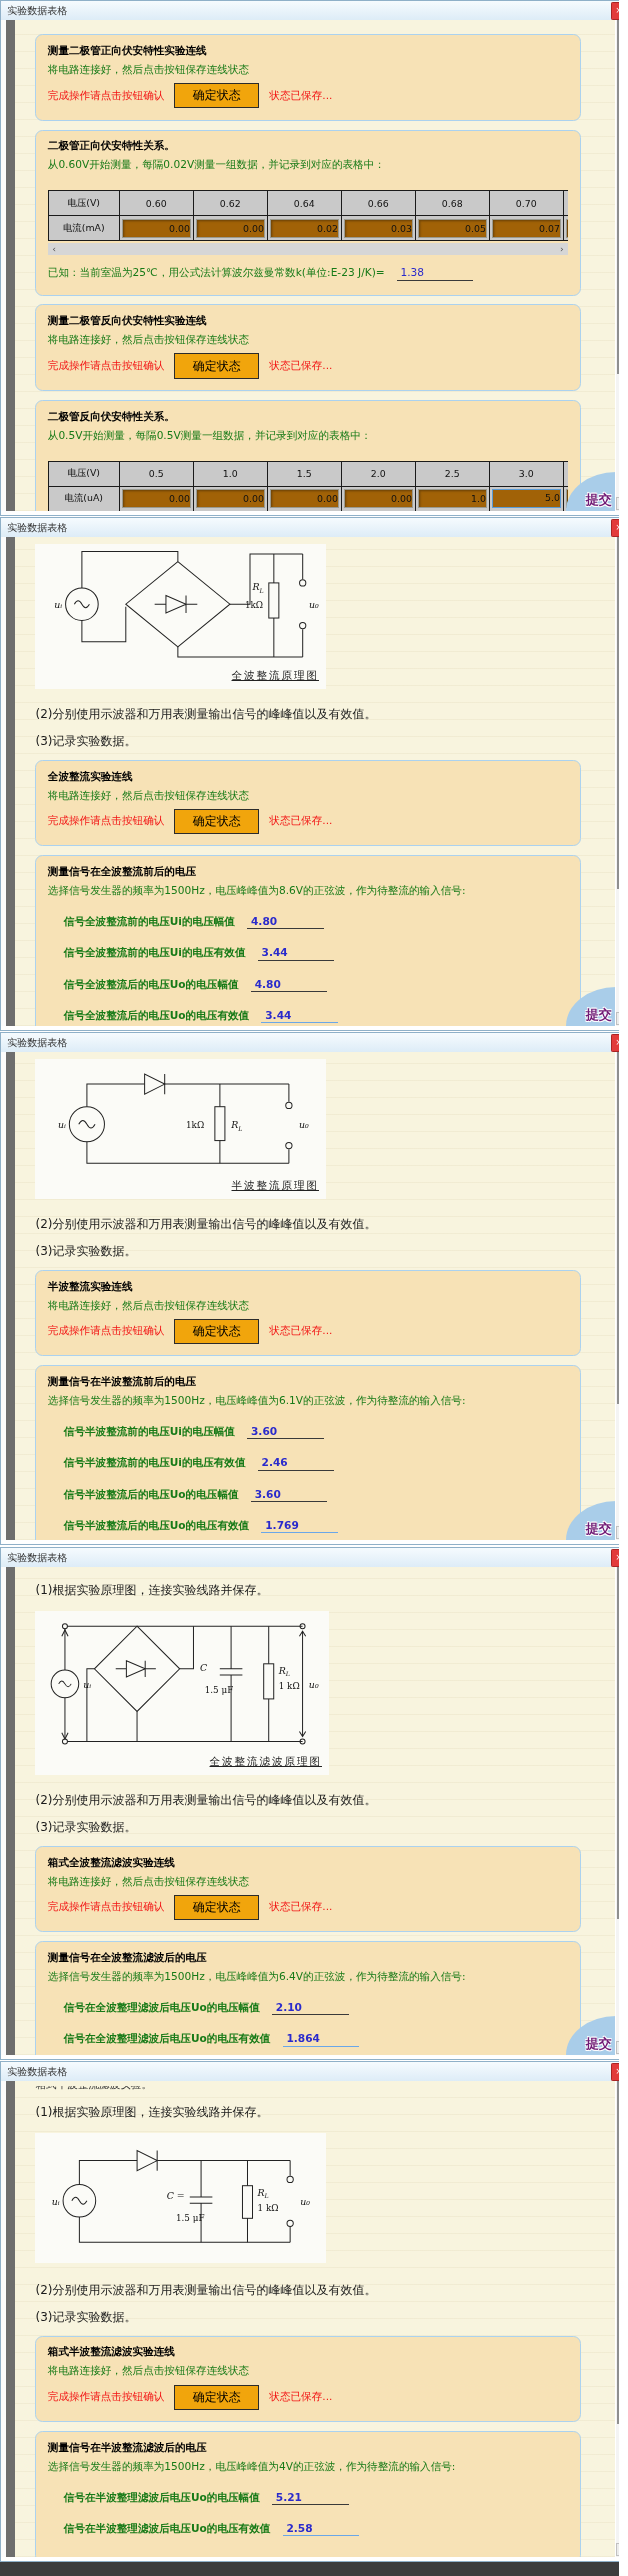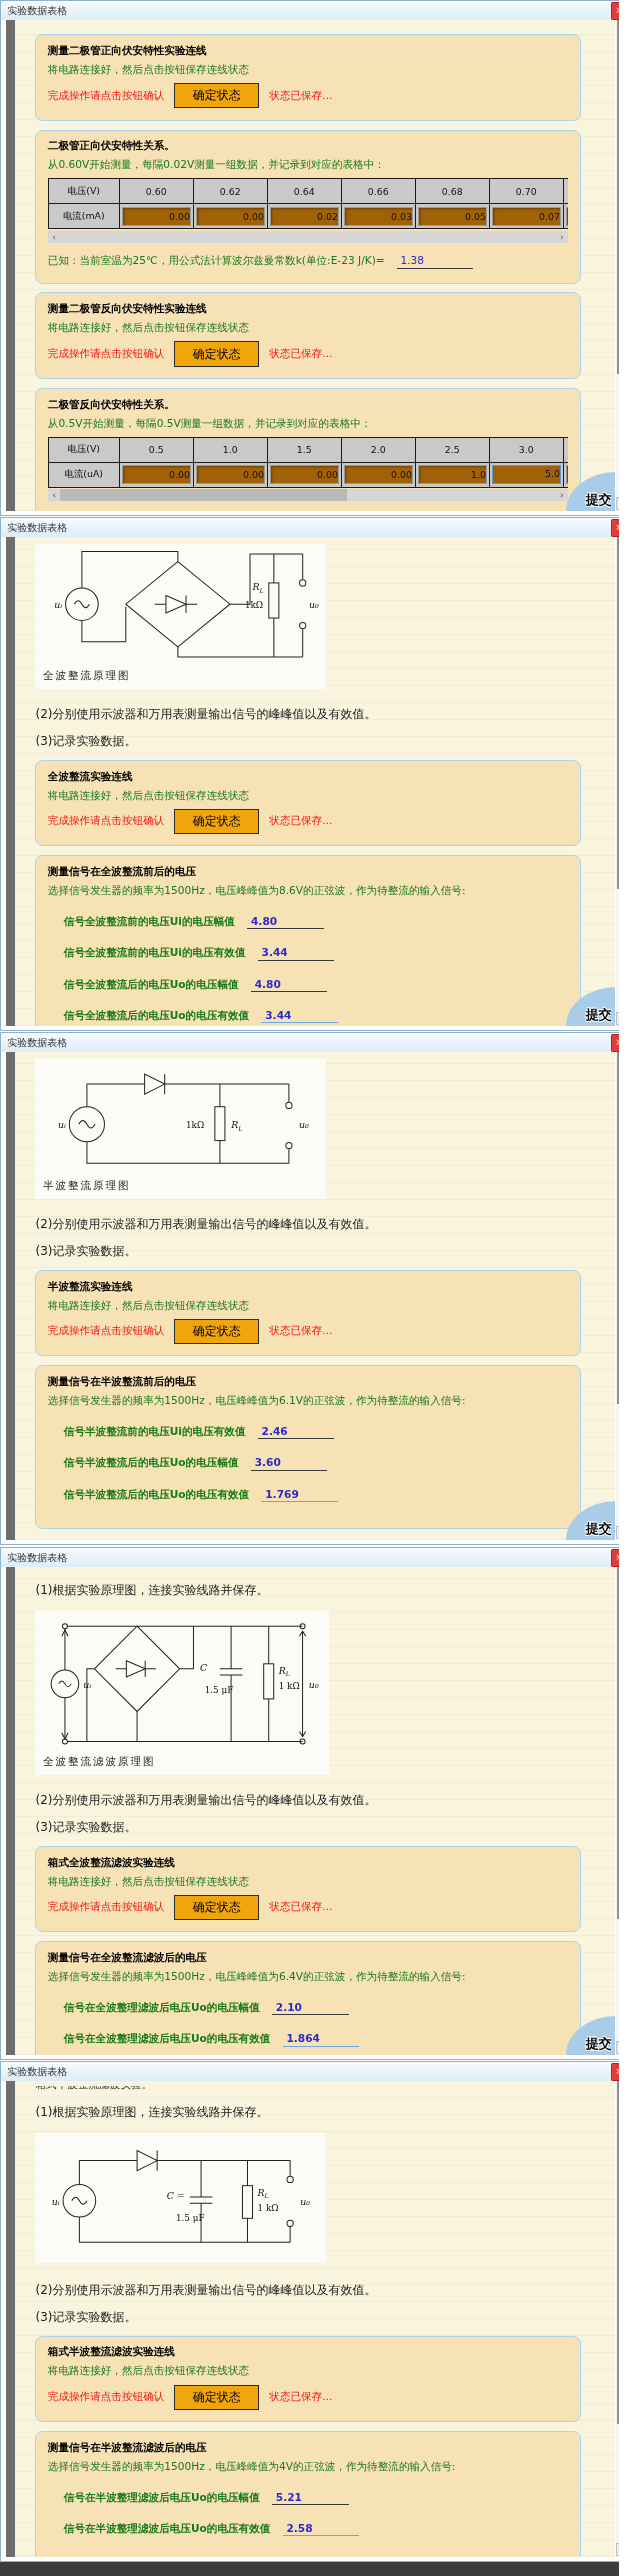--- a/index.html
+++ b/index.html
@@ -24,38 +24,38 @@
     overflow:hidden;}
   .gutter-white{position:absolute;left:0;top:0;bottom:0;width:5px;background:#fcfcfc;}
   .gutter-dark{position:absolute;left:5px;top:0;bottom:0;width:8.8px;background:#6e6e6e;}
   .vscroll{position:absolute;right:0;top:0;bottom:0;width:12.5px;background:#f4f4f4;border-left:0.6px solid #ffffff;}
   .vthumb{position:absolute;left:1.3px;right:1.3px;top:0;height:72%;background:#8f8f8f;}
   .vbtn{position:absolute;left:0.6px;right:0.6px;bottom:1.3px;height:11.3px;background:#ececec;
     border:0.6px solid #c0c0c0;color:#777;font-size:6.9px;text-align:center;line-height:10px;}
   .inner{position:absolute;left:13.8px;top:0;right:12.5px;bottom:0;padding:5px 35px 0 20.7px;overflow:hidden;}
   .submit-bubble{position:absolute;right:12.5px;bottom:0;width:50px;height:39px;background:#a9cde9;
     border-top-left-radius:100%;}
-  .submit-bubble span{position:absolute;right:3.8px;bottom:2.5px;color:#000000;font-weight:bold;font-size:13px;
+  .submit-bubble span{position:absolute;right:3.8px;bottom:2.5px;color:#701a75;font-weight:bold;font-size:13px;
     text-shadow:-0.6px -0.6px 0 #fff,0.6px -0.6px 0 #fff,-0.6px 0.6px 0 #fff,0.6px 0.6px 0 #fff;}
 
   
   .box{background:#f7e2b6;border:1.9px solid #abd2ef;border-radius:7.5px;padding:6.3px 11.3px 8.8px;margin:8.8px 0;}
   .box-title{font-size:10.6px;font-weight:bold;color:#000;margin:2.5px 0 3.8px;}
   .green-text{font-size:10.6px;color:#177a17;}
   .box .green-text{margin:5px 0;}
   .confirm-row{display:flex;align-items:center;gap:10px;margin:6.3px 0 2.5px;}
   .red-text{font-size:10.6px;color:#f21313;}
   .confirm-btn{background:#f1a50c;border:1.3px solid #2b2b2b;padding:3.1px 17.5px;font-size:12px;color:#000;
     font-family:inherit;cursor:pointer;}
   .step{font-size:12px;color:#1a1a1a;margin:10px 0;}
   .clip-outer{height:8.1px;overflow:hidden;margin:0 0 2.5px;}
   .clip-inner{margin-top:-8.1px;font-size:10.6px;color:#333;}
 
   
-  .table-clip{overflow:hidden;width:100%;margin-top:6px;}
+  .table-clip{overflow:hidden;width:100%;margin-top:18px;}
   table.data-table{border-collapse:collapse;table-layout:fixed;width:579px;}
   table.data-table td{border:1.3px solid #1a1a1a;height:24px;text-align:center;font-size:9.4px;
     color:#111;padding:0;background:#c9c9c9;overflow:hidden;}
   td.col-label{width:70px;}
   td.col-val{width:73px;}
   td.col-sliver{width:73px;}
   .cellin{margin:1.9px;background:#a16207;border:0.6px solid #9a9a90;
     box-shadow:inset 1.3px 1.3px 1.9px rgba(0,0,0,0.30);height:17.5px;line-height:17.5px;text-align:right;}
   .cellin.focus{border:1.3px solid #5b9bd5;box-shadow:none;height:16.3px;line-height:16.3px;}
   .h-scroll{position:relative;height:12.5px;background:#d6d6d6;margin:1.3px 0 5px;}
@@ -65,22 +65,22 @@
   .h-thumb{position:absolute;left:12.5px;top:0;height:100%;width:55%;background:#b9b9b9;}
 
   .known-line{margin:11.3px 0 5px;}
   .blank-value{display:inline-block;min-width:69px;text-align:left;color:#2a2acc;font-size:10.6px;
     border-bottom:1.3px solid #3a3a3a;margin-left:8.8px;padding:0 3.8px 1.3px;}
   .blank-value.focus{border-bottom-color:#6aa7e8;}
   .measure-line{margin:17px 16px;font-weight:bold;}
 
   
   .figure{background:#fbfbf7;display:inline-block;padding:5px 7.5px 2.5px;margin:1.3px 0 6.3px;}
-  .fig-caption{text-align:left;font-size:10.6px;color:#222;letter-spacing:1.9px;margin:2.5px 0 3.8px;
-    font-family:"DejaVu Serif","Liberation Serif",serif;}
+  .fig-caption{text-align:right;font-size:10.6px;color:#222;letter-spacing:1.9px;margin:2.5px 0 3.8px;
+    font-family:"DejaVu Serif","Liberation Serif",serif;text-decoration:underline;}
   .figure svg{display:block;}
   .figline{stroke:#222;stroke-width:1.6;fill:none;}
   .figlbl{font-family:"DejaVu Serif","Liberation Serif",serif;font-style:italic;font-size:15px;fill:#111;}
   .figval{font-family:"DejaVu Serif","Liberation Serif",serif;font-size:14px;fill:#111;}
   .bottom-dark{position:absolute;left:0;right:0;top:2562px;height:13.8px;background:#3c3c3c;}
 </style>
 </head>
 <body>
 
 <div id="stage">
@@ -353,20 +353,24 @@
           <div class="confirm-row">
             <span class="red-text">完成操作请点击按钮确认</span>
             <button class="confirm-btn">确定状态</button>
             <span class="red-text">状态已保存...</span>
           </div>
         </div>
 
         <div class="box">
           <div class="box-title">测量信号在半波整流前后的电压</div>
           <div class="green-text">选择信号发生器的频率为1500Hz，电压峰峰值为6.1V的正弦波，作为待整流的输入信号:</div>
+          <div class="measure-line">
+            <span class="green-text">信号半波整流前的电压Ui的电压幅值</span>
+            <span class="blank-value">3.60</span>
+          </div>
           <div class="measure-line">
             <span class="green-text">信号半波整流前的电压Ui的电压有效值</span>
             <span class="blank-value">2.46</span>
           </div>
           <div class="measure-line">
             <span class="green-text">信号半波整流后的电压Uo的电压幅值</span>
             <span class="blank-value">3.60</span>
           </div>
           <div class="measure-line">
             <span class="green-text">信号半波整流后的电压Uo的电压有效值</span>

